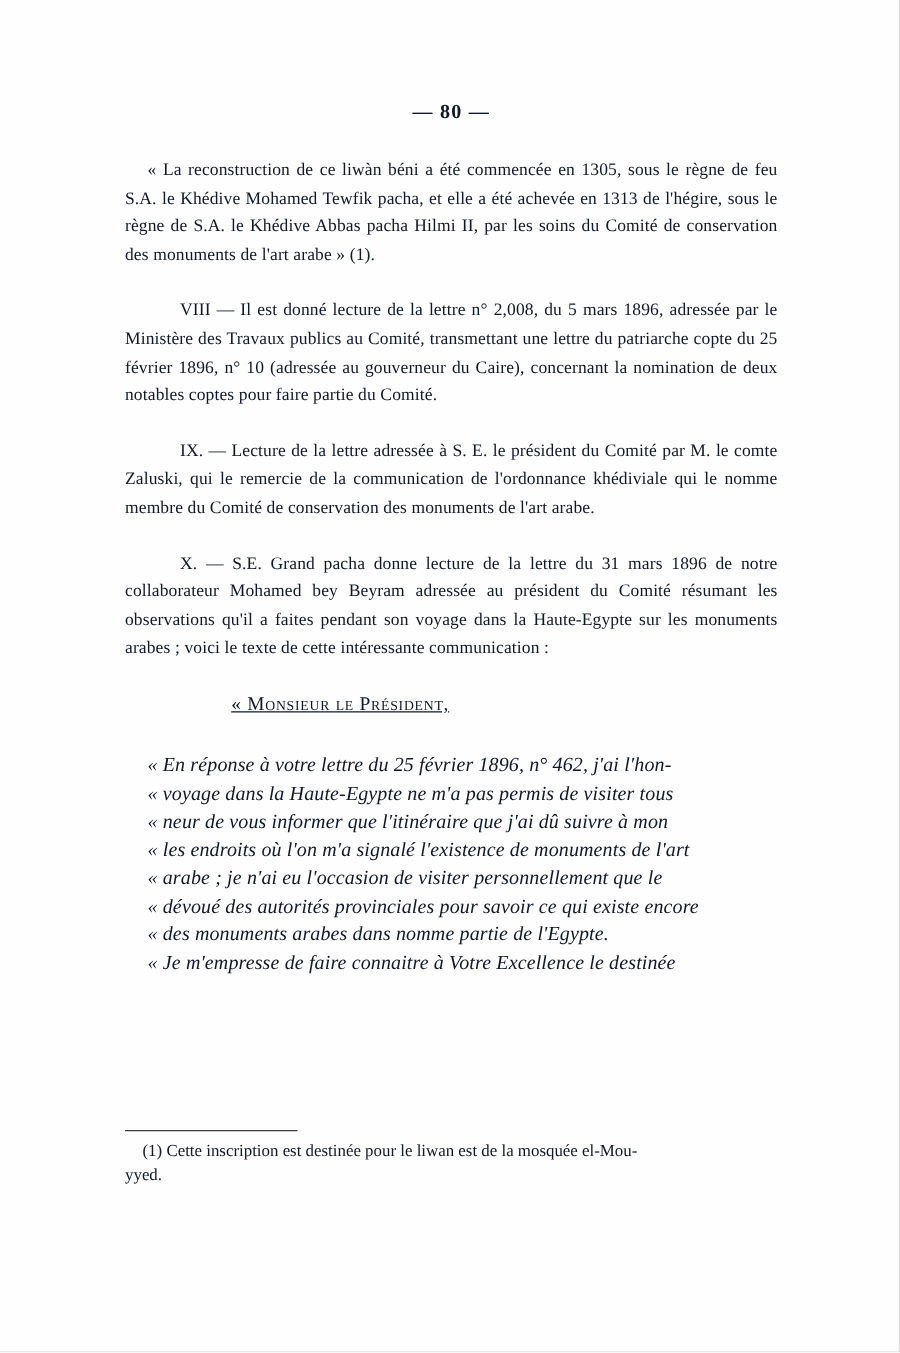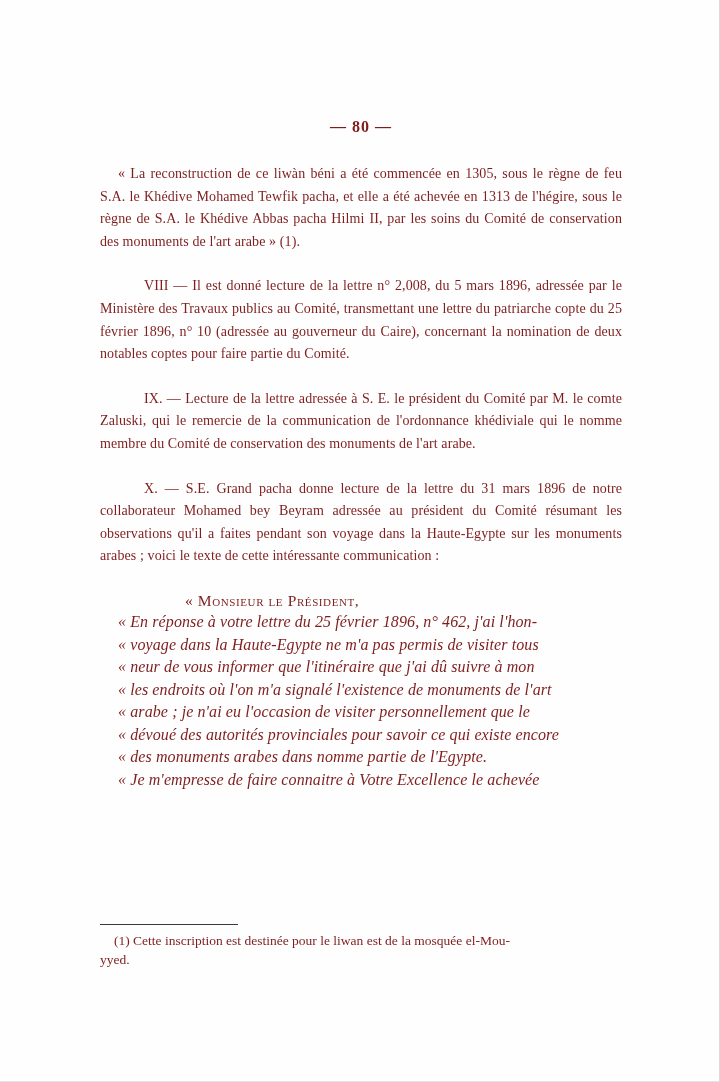--- a/index.html
+++ b/index.html
@@ -6,23 +6,23 @@
       margin: 0;
       padding: 0;
       background: #ffffff;
     }
     .page {
       position: relative;
       width: 720px;
       height: 1082px;
       box-sizing: border-box;
       background: #fefefe;
-      color: #7f1d1d;
+      color: #0f172a;
       font-family: "Liberation Serif", "DejaVu Serif", serif;
-      padding: 117px 97px 0 100px;
+      padding: 80px 97px 0 100px;
       border-right: 1px solid #dcdcdc;
       border-bottom: 1px solid #e3e3e3;
       overflow: hidden;
     }
     .page-number {
       text-align: center;
       font-size: 16px;
       font-weight: bold;
       letter-spacing: 1px;
       line-height: 20px;
@@ -34,37 +34,38 @@
       text-align: justify;
       margin: 0 0 22px 0;
       letter-spacing: 0.1px;
     }
     .para.p-quote { text-indent: 18px; }
     .para.p-num   { text-indent: 44px; }
     .salutation {
       font-size: 15.5px;
       font-variant: small-caps;
       letter-spacing: 0.6px;
-      margin: 8px 0 0 85px;
+      margin: 8px 0 28px 85px;
       line-height: 21px;
+      text-decoration: underline;
     }
     .letter {
       margin-left: 18px;
       font-style: italic;
     }
     .letter-line {
       font-size: 16px;
       line-height: 22.6px;
       white-space: nowrap;
       letter-spacing: 0.1px;
     }
     .footnote {
       position: absolute;
       left: 100px;
-      top: 924px;
+      top: 904px;
       width: 523px;
     }
     .footnote-rule {
       width: 138px;
       height: 0;
       border-top: 1px solid #3a3a3a;
       margin-bottom: 7px;
     }
     .footnote-line {
       font-size: 13.5px;
@@ -91,21 +92,21 @@
   <div class="salutation">« Monsieur le Président,</div>
 
   <div class="letter">
     <div class="letter-line">« En réponse à votre lettre du 25 février 1896, n° 462, j'ai l'hon-</div>
     <div class="letter-line">« voyage dans la Haute-Egypte ne m'a pas permis de visiter tous</div>
     <div class="letter-line">« neur de vous informer que l'itinéraire que j'ai dû suivre à mon</div>
     <div class="letter-line">« les endroits où l'on m'a signalé l'existence de monuments de l'art</div>
     <div class="letter-line">« arabe ; je n'ai eu l'occasion de visiter personnellement que le</div>
     <div class="letter-line">« dévoué des autorités provinciales pour savoir ce qui existe encore</div>
     <div class="letter-line">« des monuments arabes dans nomme partie de l'Egypte.</div>
-    <div class="letter-line">« Je m'empresse de faire connaitre à Votre Excellence le achevée</div>
+    <div class="letter-line">« Je m'empresse de faire connaitre à Votre Excellence le destinée</div>
   </div>
 
   <div class="footnote">
     <div class="footnote-rule"></div>
     <div class="footnote-line first">(1) Cette inscription est destinée pour le liwan est de la mosquée el-Mou-</div>
     <div class="footnote-line">yyed.</div>
   </div>
 
 </div>
 

